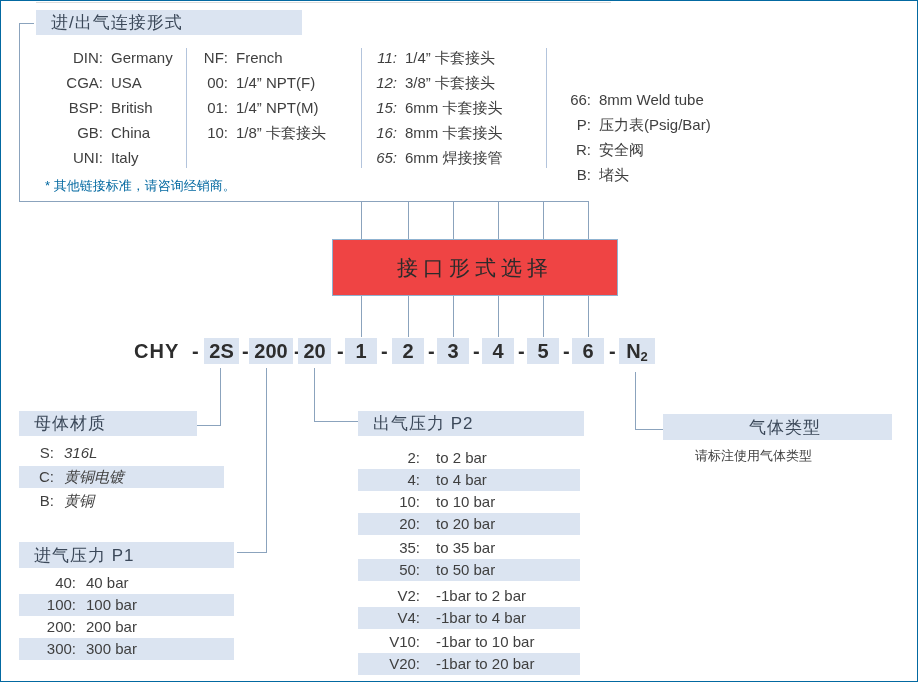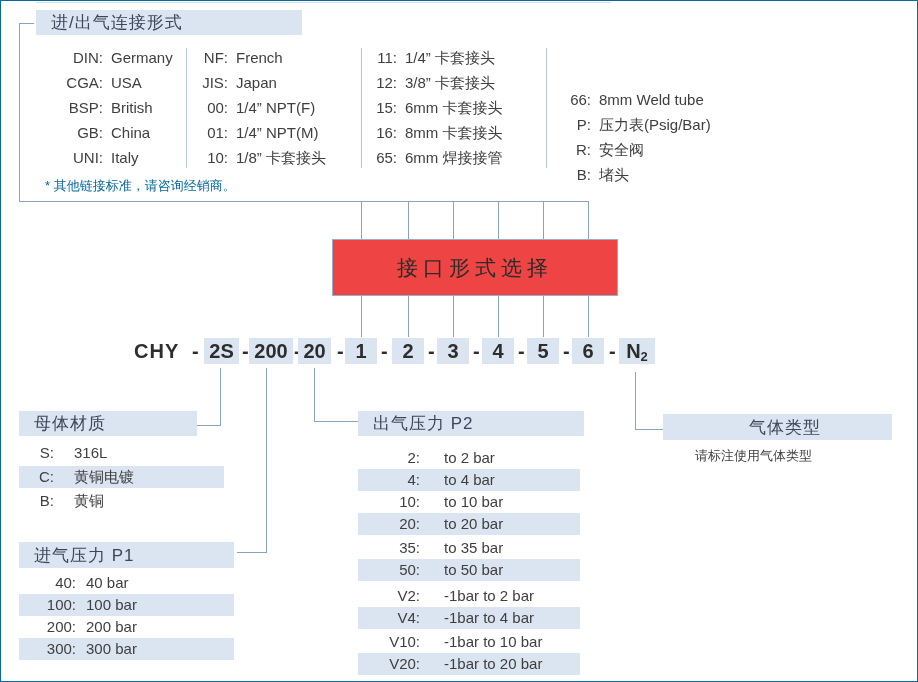--- a/index.html
+++ b/index.html
@@ -8,38 +8,38 @@
     border:1px solid #0369a1;box-sizing:border-box;overflow:hidden;
     font-family:"Liberation Sans","DejaVu Sans",sans-serif;color:#3f3f3f;
   }
   .line{position:absolute;background:#8ba3bd;}
   .hl{background:#dbe4f1;}
   .hl-header{position:absolute;background:#dbe4f1;display:flex;align-items:center;}
   .hl-header .t{padding-left:15px;font-size:17px;color:#3b4859;letter-spacing:1px;white-space:nowrap;}
   .conn-col{position:absolute;top:44px;}
   .trow{display:flex;height:25px;line-height:25px;font-size:15px;white-space:nowrap;}
   .tcode{text-align:right;flex:none;}
-  .c1{width:62px;} .c2{width:33px;} .c3{width:28px;} .c4{width:36px;}
+  .c1{width:62px;} .c2{width:33px;} .c3{width:28px;font-style:italic;} .c4{width:36px;}
   .tval{margin-left:8px;}
   .divider{position:absolute;top:47px;width:1px;height:120px;background:#b3c4dc;}
   .footnote{position:absolute;left:44px;top:176px;font-size:13px;color:#0369a1;white-space:nowrap;}
   .selector{position:absolute;left:331px;top:238px;width:286px;height:57px;border:1px solid #8fb2d0;
     background:#ef4444;display:flex;align-items:center;justify-content:center;box-sizing:border-box;}
   .selector .t{font-size:21px;color:#2b2b2b;letter-spacing:5px;white-space:nowrap;}
   .seg,.dash,.plainseg{position:absolute;top:337px;height:26px;line-height:26px;
     font-weight:bold;font-size:20px;color:#2d2d2d;white-space:nowrap;}
   .seg{background:#dbe4f1;text-align:center;}
   .sub{font-size:13px;vertical-align:-3px;}
   .list{position:absolute;}
   .lrow{display:flex;height:22px;line-height:22px;font-size:15px;white-space:nowrap;}
   .lcode{text-align:right;flex:none;}
   .lval{flex:none;}
-  .mat .lcode{width:35px;} .mat .lval{margin-left:20px;}
+  .mat .lcode{width:35px;} .mat .lval{margin-left:10px;font-style:italic;}
   .p1 .lcode{width:57px;} .p1 .lval{margin-left:10px;}
-  .p2 .lcode{width:62px;} .p2 .lval{margin-left:24px;}
+  .p2 .lcode{width:62px;} .p2 .lval{margin-left:16px;}
   .mt2{margin-top:2px;} .mt4{margin-top:4px;}
   .gas-note{position:absolute;left:694px;top:446px;font-size:13px;white-space:nowrap;}
   .edge-artifact{position:absolute;left:35px;top:1px;width:575px;height:1px;background:#dcdcdc;}
 </style>
 </head>
 <body>
 
 <div class="canvas">
 
   <div class="edge-artifact"></div>
@@ -73,24 +73,20 @@
         <span class="tcode c1">UNI:</span>
         <span class="tval">Italy</span>
       </div>
   </div>
   <div class="divider" style="left:185px;"></div>
 
   <div class="conn-col" style="left:194px;">
     <div class="trow">
         <span class="tcode c2">NF:</span>
         <span class="tval">French</span>
-      </div>
-    <div class="trow">
-        <span class="tcode c2">JIS:</span>
-        <span class="tval">Japan</span>
       </div>
     <div class="trow">
         <span class="tcode c2">00:</span>
         <span class="tval">1/4” NPT(F)</span>
       </div>
     <div class="trow">
         <span class="tcode c2">01:</span>
         <span class="tval">1/4” NPT(M)</span>
       </div>
     <div class="trow">

